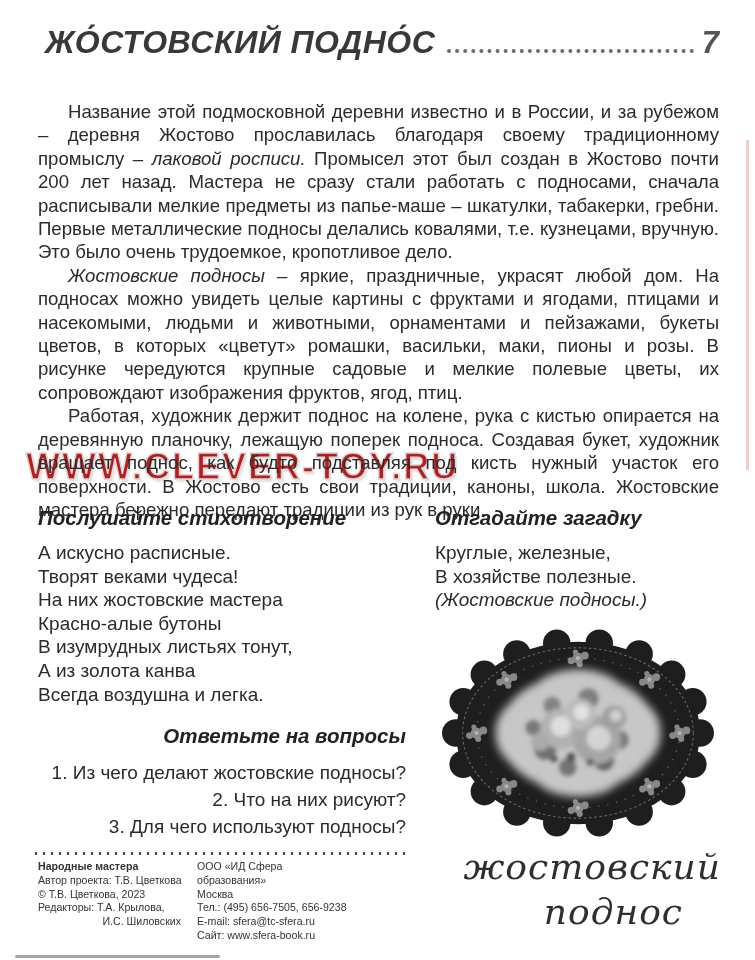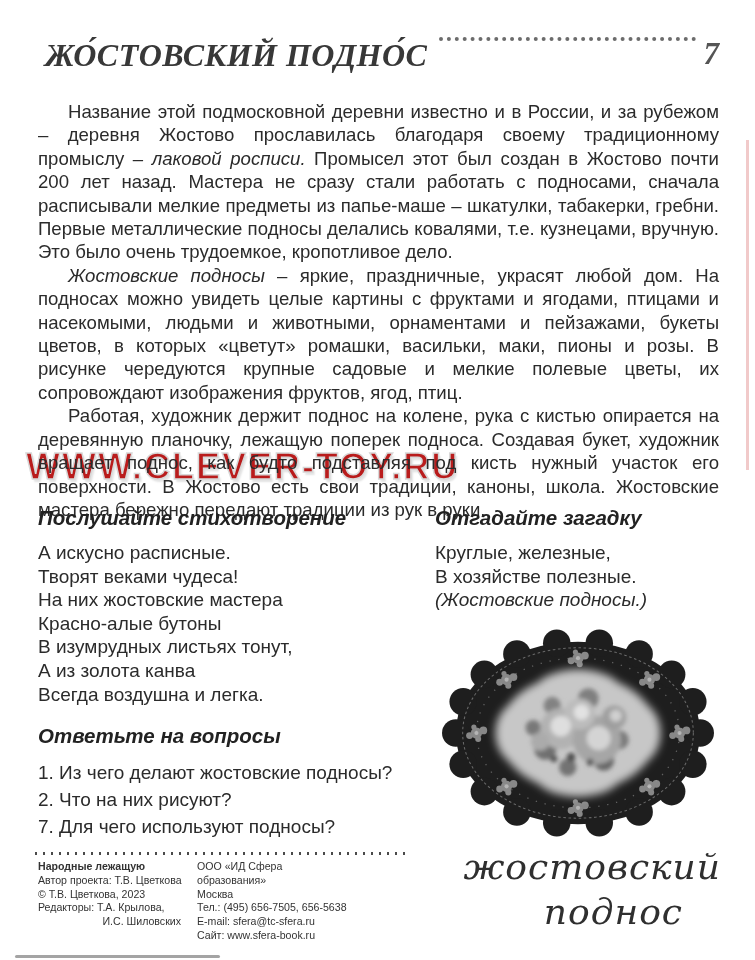--- a/index.html
+++ b/index.html
@@ -7,22 +7,22 @@
   .sheet {
     position: relative;
     width: 755px; height: 960px;
     background: #ffffff;
     font-family: "Liberation Sans", sans-serif;
     color: #2b2b2b;
     overflow: hidden;
   }
   
   .title-row {
-    position: absolute; left: 45px; right: 36px; top: 37px;
-    display: flex; z-index: 2; font-family: Liberation Serif, serif;
+    position: absolute; left: 45px; right: 36px; top: 24px;
+    display: flex; align-items: flex-end; z-index: 2;
   }
   .title {
     font-style: italic; font-weight: bold;
     font-size: 32px; letter-spacing: .5px;
     color: #383838; white-space: nowrap; line-height: 36px;
   }
   .leader {
     flex: 1; height: 0;
     border-bottom: 4px dotted #6c6c6c;
     margin: 0 8px 7px 12px;
@@ -50,21 +50,21 @@
   
   .two-col { position: absolute; left: 38px; right: 34px; top: 506px; display: flex; z-index: 2; }
   .col-left  { width: 368px; flex: none; }
   .col-right { flex: 1; margin-left: 29px; }
   .subhead {
     font-style: italic; font-weight: bold;
     font-size: 20.5px; color: #222; margin-bottom: 11px;
   }
   .pline { font-size: 19px; line-height: 23.6px; }
   .answer { font-style: italic; font-size: 19px; line-height: 23.6px; }
-  .questions { margin-top: 18px; }
+  .questions { margin-top: 18px; text-align: right; }
   .qitem { font-size: 19px; line-height: 27px; }
   
   .tray-wrap { margin: 12px auto 0; width: 284px; height: 218px; }
   
   .caption {
     margin-top: 2px; text-align: right;
     font-family: "DejaVu Serif", serif; font-style: italic;
     font-size: 36px; line-height: 45px; color: #2f2f2f; letter-spacing: 1px;
   }
   .caption .l2 { padding-right: 38px; }
@@ -121,21 +121,21 @@
       <div class="pline">На них жостовские мастера</div>
       <div class="pline">Красно-алые бутоны</div>
       <div class="pline">В изумрудных листьях тонут,</div>
       <div class="pline">А из золота канва</div>
       <div class="pline">Всегда воздушна и легка.</div>
 
       <div class="questions">
         <div class="subhead">Ответьте на вопросы</div>
         <div class="qitem">1. Из чего делают жостовские подносы?</div>
         <div class="qitem">2. Что на них рисуют?</div>
-        <div class="qitem">7. Для чего используют подносы?</div>
+        <div class="qitem">3. Для чего используют подносы?</div>
       </div>
     </div>
 
     <div class="col-right">
       <div class="subhead">Отгадайте загадку</div>
       <div class="pline">Круглые, железные,</div>
       <div class="pline">В хозяйстве полезные.</div>
       <div class="answer">(Жостовские подносы.)</div>
 
       <div class="tray-wrap">
@@ -227,30 +227,30 @@
         <div class="l1">жостовский</div>
         <div class="l2">поднос</div>
       </div>
     </div>
   </div>
 
   <div class="footer">
     <div class="footer-divider"></div>
     <div class="footer-cols">
       <div class="fcol1">
-        <div class="fbold">Народные лежащую</div>
+        <div class="fbold">Народные мастера</div>
         <div>Автор проекта: Т.В. Цветкова</div>
         <div>© Т.В. Цветкова, 2023</div>
         <div>Редакторы: Т.А. Крылова,</div>
         <div class="t-right">И.С. Шиловских</div>
       </div>
       <div class="fcol2">
         <div>ООО «ИД Сфера образования»</div>
         <div>Москва</div>
-        <div>Тел.: (495) 656-7505, 656-5638</div>
+        <div>Тел.: (495) 656-7505, 656-9238</div>
         <div>E-mail: sfera@tc-sfera.ru</div>
         <div>Сайт: www.sfera-book.ru</div>
       </div>
     </div>
   </div>
 
   <div class="artifact-bottom"></div>
   <div class="artifact-right"></div>
 </div>
 

